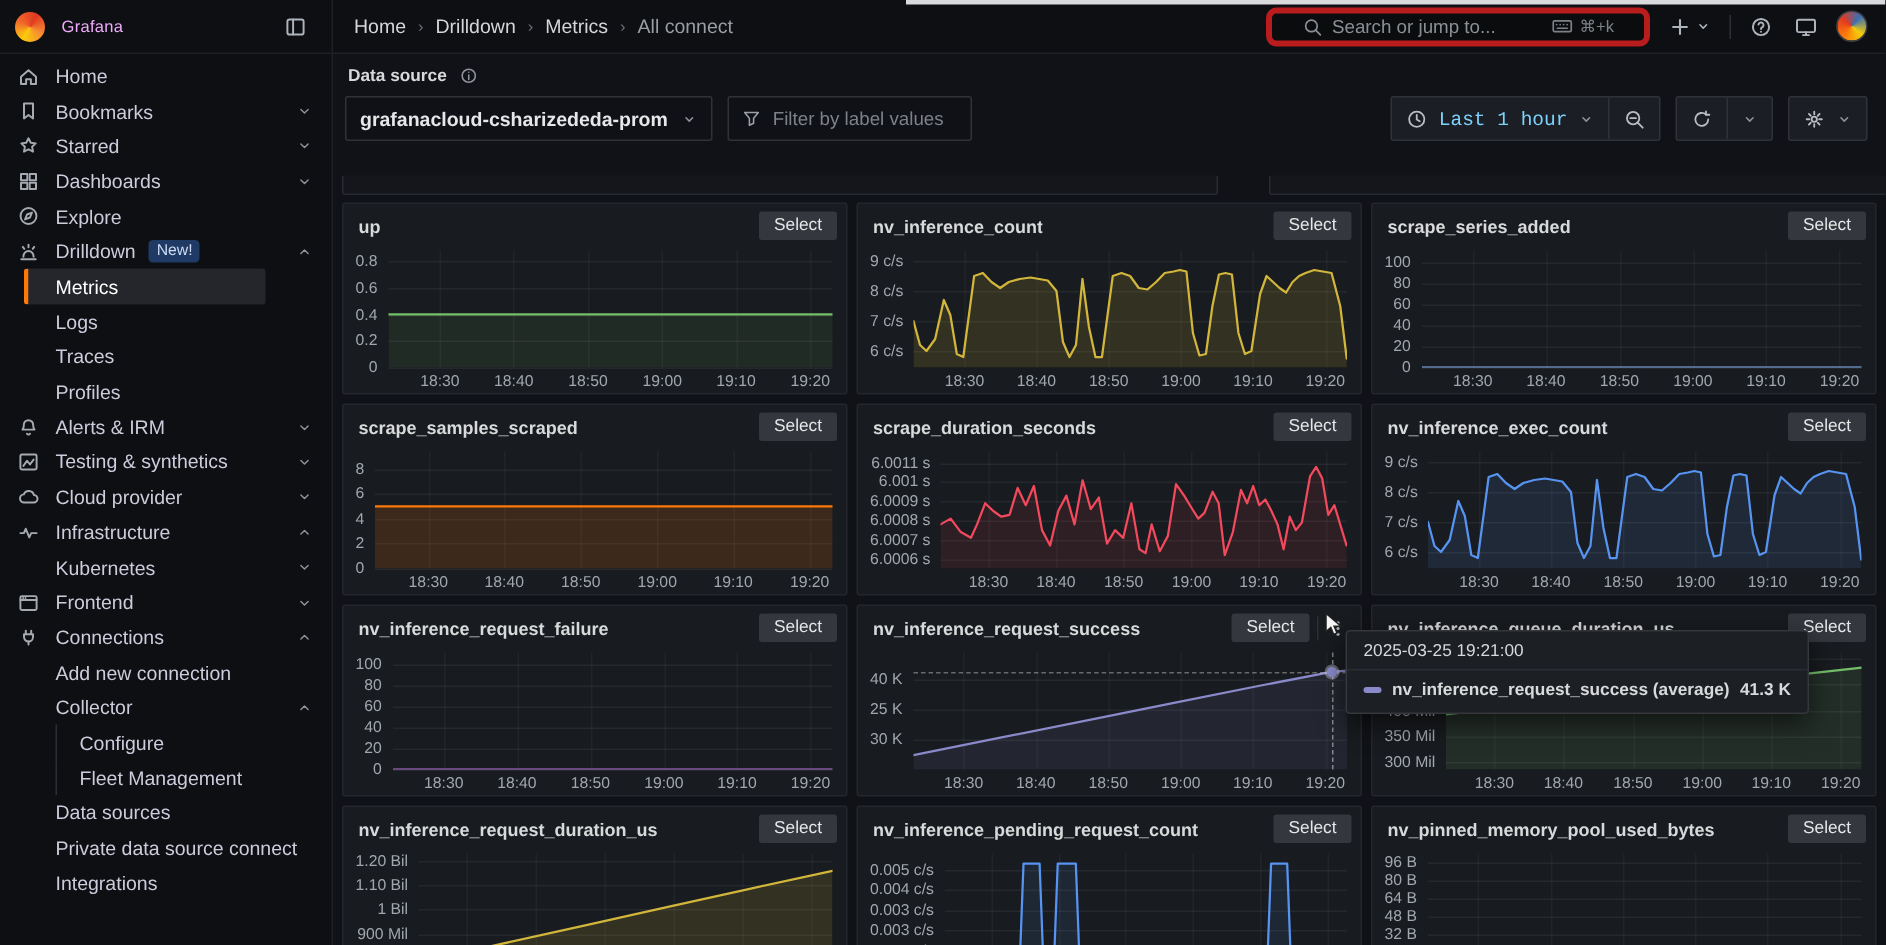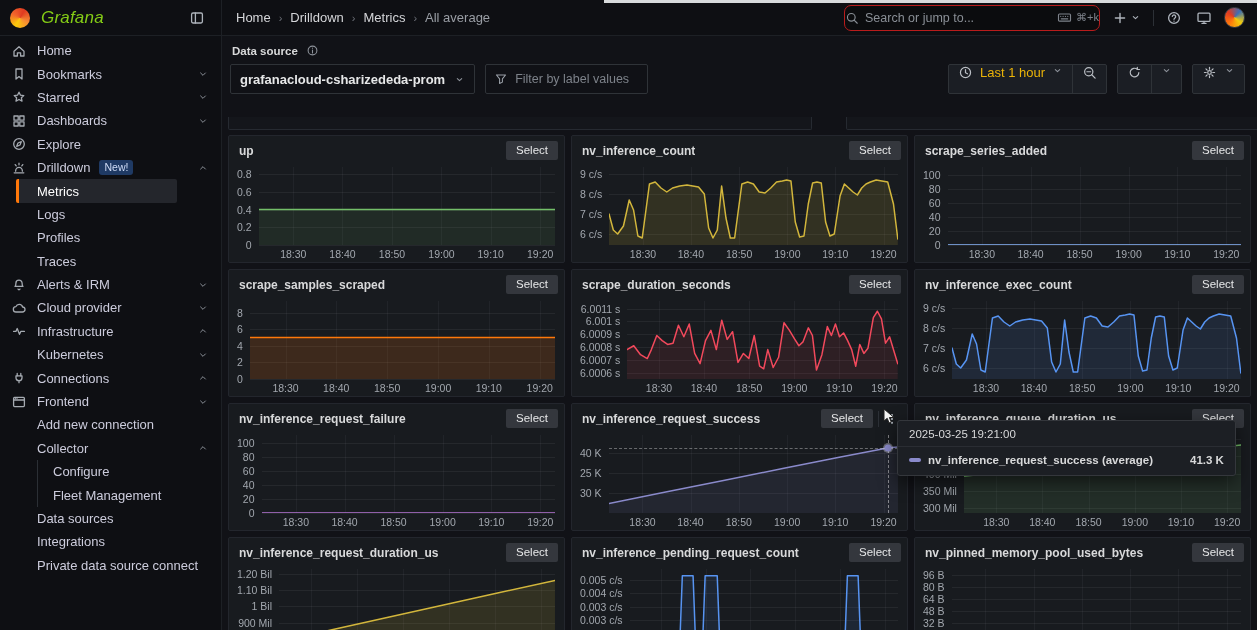--- a/index.html
+++ b/index.html
@@ -7,21 +7,21 @@
   body { position:relative; background:#111217; font-family:"Liberation Sans", sans-serif; color:#d8d9da; font-size:13px; }
   svg { display:block; }
 
   
   .window-strip { position:absolute; top:0; left:604px; right:0; height:3px; background:#d8dadc; z-index:70; }
 
   
   .sidebar { position:absolute; left:0; top:0; bottom:0; width:222px; background:#0e0f13; border-right:1px solid #1d2025; z-index:10; }
   .sidebar-header { height:36px; display:flex; align-items:center; padding:0 14px 0 10px; border-bottom:1px solid #1d2025; }
   .grafana-logo { width:20px; height:20px; border-radius:50%; background:conic-gradient(from 210deg,#fbca0a,#f2662c,#e03a21,#f78c33,#fbca0a); flex:0 0 auto; }
-  .brand { margin-left:11px; font-size:17px; color:#84cc16; letter-spacing:.2px;font-style:italic; }
+  .brand { margin-left:11px; font-size:11px; color:#f0abfc; letter-spacing:.2px; }
   .sidebar-header .icon-btn { margin-left:auto; }
   .nav { padding-top:3px; }
   .nav-item { position:relative; display:flex; align-items:center; height:23.4px; color:#ccccdc; cursor:pointer; }
   .nav-item .icon { width:16px; height:16px; margin:0 10px 0 11px; color:#a5aab1; flex:0 0 auto; }
   .nav-item .icon svg { width:16px; height:16px; }
   .nav-label { font-size:13px; white-space:nowrap; }
   .indent1 .nav-label { margin-left:37px; }
   .indent2 .nav-label { margin-left:53px;text-align:center; }
   .indent2::before { content:''; position:absolute; left:37px; top:0; bottom:0; width:1px; background:#2b2f35; }
   .nav-item.selected { background:#24262c; border-left:3px solid #ff780a; margin-left:16px; margin-right:44px; border-radius:2px; color:#ffffff; }
@@ -30,21 +30,21 @@
   .chev { position:absolute; right:12px; width:12px; height:12px; color:#8e939b; }
   .chev svg { width:12px; height:12px; }
 
   
   .topnav { position:absolute; left:222px; top:0; right:0; height:36px; background:#0e0f13; border-bottom:1px solid #1d2025; display:flex; align-items:center; padding:0 12px 0 14px; z-index:20; }
   .breadcrumb { display:flex; align-items:center; gap:8px; }
   .crumb { font-size:13px; color:#d5d6d9; font-weight:500; cursor:pointer; white-space:nowrap; }
   .crumb.current { color:#9a9ea5; font-weight:400; cursor:default; }
   .crumb-sep { color:#6e7179; font-size:11px; }
   .topnav-right { margin-left:auto; display:flex; align-items:center; gap:10px; }
-  .searchbox { width:256px; height:26px; background:#0b0c0e; border:1px solid #b91c1c; border-radius:7px; display:flex; align-items:center; padding:0 0; gap:6px; }
+  .searchbox { width:256px; height:26px; background:#0b0c0e; border:4px solid #b91c1c; border-radius:7px; display:flex; align-items:center; padding:0 20px; gap:6px; }
   .searchbox input { flex:1; background:transparent; border:none; outline:none; color:#c7c9cc; font-size:12.5px; font-family:"Liberation Sans",sans-serif; min-width:0; }
   .searchbox input::placeholder { color:#8a8f96; }
   .kbd-hint { display:flex; align-items:center; gap:4px; color:#7d828a; font-size:11px; white-space:nowrap; }
   .icon-btn { background:none; border:none; color:#aeb4bc; cursor:pointer; display:flex; align-items:center; gap:2px; padding:2px; }
   .icon-btn svg { width:16px; height:16px; }
   .icon-btn .chev-inline svg { width:11px; height:11px; }
   .vdiv { width:1px; height:16px; background:#2c3036; }
   .avatar { width:21px; height:21px; border-radius:50%; background:conic-gradient(from 40deg,#3b6fb5,#f2cc0c,#ff780a,#e03a21,#3b6fb5); border:1px solid #3a3e45; cursor:pointer; }
 
   
@@ -54,21 +54,21 @@
   .ds-label { font-size:11.5px; font-weight:700; color:#d8d9da; }
   .ds-label-row .icon-btn svg { width:13px; height:13px; }
   .toolbar-row { display:flex; align-items:center; gap:10px; }
   .dropdown { height:30px; background:#101116; border:1px solid #2f3338; border-radius:2px; display:flex; align-items:center; padding:0 9px; gap:9px; cursor:pointer; }
   .dropdown .val { font-size:13px; font-weight:700; color:#e6e7e8; white-space:nowrap; }
   .filterbox { height:30px; width:163px; background:#101116; border:1px solid #2f3338; border-radius:2px; display:flex; align-items:center; padding:0 8px; gap:7px; }
   .filterbox input { flex:1; min-width:0; background:transparent; border:none; outline:none; color:#c7c9cc; font-size:12.5px; font-family:"Liberation Sans",sans-serif; }
   .filterbox input::placeholder { color:#7d828a; }
   .toolbar-spacer { flex:1; }
   .btn-group { display:flex; align-items:stretch; height:30px; background:#1b1e24; border:1px solid #2f3338; border-radius:2px; overflow:hidden; }
-  .btn-seg { display:flex; align-items:flex-start; gap:7px; padding:0 9px; color:#eab308; background:none; border:none; cursor:pointer; font-size:13px; font-family:Liberation Sans, sans-serif; }
+  .btn-seg { display:flex; align-items:center; gap:7px; padding:0 9px; color:#7dd3fc; background:none; border:none; cursor:pointer; font-size:13px; font-family:Liberation Mono, monospace; }
   .btn-seg + .btn-seg { border-left:1px solid #2f3338; }
   .btn-seg svg { width:15px; height:15px; color:#b9bdc3; }
   .btn-seg .chev-inline svg { width:11px; height:11px; color:#8e939b; }
 
   
   .scroll { position:absolute; left:0; right:0; top:81px; bottom:0; }
   .cut-strip { position:absolute; top:0; height:13px; border:1px solid #262a31; border-top:none; border-radius:0 0 2px 2px; background:#14161b; }
   .cut-strip.a { left:6px; width:584px; }
   .cut-strip.b { left:624px; width:617px; }
   .grid { position:absolute; left:0; right:0; top:18px; padding:0 6px; display:grid; grid-template-columns:repeat(3,1fr); grid-auto-rows:128px; gap:6px; }
@@ -94,21 +94,21 @@
   .cross-v { position:absolute; top:0; bottom:0; border-left:1px dashed rgba(255,255,255,.45); }
   .cross-h { position:absolute; left:0; right:0; border-top:1px dashed rgba(255,255,255,.35); }
   .marker-dot { position:absolute; width:7px; height:7px; border-radius:50%; transform:translate(-50%,-50%); box-shadow:0 0 0 1.5px rgba(240,240,255,.35); }
 
   
   .tooltip { position:absolute; left:897px; top:420px; z-index:60; background:#1c1f24; border:1px solid #34373c; border-radius:3px; box-shadow:0 6px 18px rgba(0,0,0,.55); white-space:nowrap; }
   .tooltip-time { padding:7px 11px 6px; font-size:11.5px; color:#d8d9da; border-bottom:1px solid #2a2d33; }
   .tooltip-row { display:flex; align-items:center; padding:7px 11px 9px; gap:7px; }
   .tooltip-swatch { width:12px; height:4px; border-radius:2px; }
   .tooltip-series { font-size:11.5px; font-weight:600; color:#d8d9da; }
-  .tooltip-value { font-size:11.5px; font-weight:700; color:#d8d9da; margin-left:30px; }
+  .tooltip-value { font-size:11.5px; font-weight:700; color:#d8d9da; margin-left:0; }
   .cursor { position:absolute; left:883px; top:408px; z-index:65; }
 </style>
 </head>
 <body>
 
 <div class="window-strip"></div>
 
 <aside class="sidebar">
   <div class="sidebar-header">
     <div class="grafana-logo"></div>
@@ -198,42 +198,56 @@
           </svg>
         </span>
       </div>
       <div class="nav-item indent1 selected">
         <span class="nav-label">Metrics</span>
       </div>
       <div class="nav-item indent1">
         <span class="nav-label">Logs</span>
       </div>
       <div class="nav-item indent1">
+        <span class="nav-label">Traces</span>
+      </div>
+      <div class="nav-item indent1">
         <span class="nav-label">Profiles</span>
-      </div>
-      <div class="nav-item indent1">
-        <span class="nav-label">Traces</span>
       </div>
       <div class="nav-item indent0">
         <span class="icon">
           <svg viewBox="0 0 16 16" fill="none" stroke="currentColor" stroke-width="1.3" stroke-linecap="round" stroke-linejoin="round">
             <path d="M8 3.1a3.1 3.1 0 0 1 3.1 3.1c0 2.5.9 3.2.9 3.2H4s.9-.7.9-3.2A3.1 3.1 0 0 1 8 3.1z"></path>
             <path d="M7 12.1a1.1 1.1 0 0 0 2 0"></path>
           </svg>
         </span>
         <span class="nav-label">Alerts &amp; IRM</span>
         <span class="chev">
           <svg viewBox="0 0 16 16" fill="none" stroke="currentColor" stroke-width="1.3" stroke-linecap="round" stroke-linejoin="round">
             <path d="M4.8 6.6 8 9.8l3.2-3.2"></path>
           </svg>
         </span>
       </div>
       <div class="nav-item indent0">
         <span class="icon">
           <svg viewBox="0 0 16 16" fill="none" stroke="currentColor" stroke-width="1.3" stroke-linecap="round" stroke-linejoin="round">
+            <rect x="2.6" y="3" width="10.8" height="10" rx="1"></rect>
+            <path d="M4.6 10.6 7 7.2l2 2.4 2.4-3.2"></path>
+          </svg>
+        </span>
+        <span class="nav-label">Testing &amp; synthetics</span>
+        <span class="chev">
+          <svg viewBox="0 0 16 16" fill="none" stroke="currentColor" stroke-width="1.3" stroke-linecap="round" stroke-linejoin="round">
+            <path d="M4.8 6.6 8 9.8l3.2-3.2"></path>
+          </svg>
+        </span>
+      </div>
+      <div class="nav-item indent0">
+        <span class="icon">
+          <svg viewBox="0 0 16 16" fill="none" stroke="currentColor" stroke-width="1.3" stroke-linecap="round" stroke-linejoin="round">
             <path d="M5.2 12a2.7 2.7 0 0 1-.3-5.4A3.5 3.5 0 0 1 11.6 7a2.5 2.5 0 0 1-.2 5z"></path>
           </svg>
         </span>
         <span class="nav-label">Cloud provider</span>
         <span class="chev">
           <svg viewBox="0 0 16 16" fill="none" stroke="currentColor" stroke-width="1.3" stroke-linecap="round" stroke-linejoin="round">
             <path d="M4.8 6.6 8 9.8l3.2-3.2"></path>
           </svg>
         </span>
       </div>
@@ -245,20 +259,35 @@
         </span>
         <span class="nav-label">Infrastructure</span>
         <span class="chev">
           <svg viewBox="0 0 16 16" fill="none" stroke="currentColor" stroke-width="1.3" stroke-linecap="round" stroke-linejoin="round">
             <path d="M4.8 9.4 8 6.2l3.2 3.2"></path>
           </svg>
         </span>
       </div>
       <div class="nav-item indent1">
         <span class="nav-label">Kubernetes</span>
+        <span class="chev">
+          <svg viewBox="0 0 16 16" fill="none" stroke="currentColor" stroke-width="1.3" stroke-linecap="round" stroke-linejoin="round">
+            <path d="M4.8 6.6 8 9.8l3.2-3.2"></path>
+          </svg>
+        </span>
+      </div>
+      <div class="nav-item indent0">
+        <span class="icon">
+          <svg viewBox="0 0 16 16" fill="none" stroke="currentColor" stroke-width="1.3" stroke-linecap="round" stroke-linejoin="round">
+            <rect x="2.6" y="3.4" width="10.8" height="9.2" rx="1"></rect>
+            <path d="M2.6 6h10.8"></path>
+            <path d="M4.4 4.7h.01M6 4.7h.01"></path>
+          </svg>
+        </span>
+        <span class="nav-label">Frontend</span>
         <span class="chev">
           <svg viewBox="0 0 16 16" fill="none" stroke="currentColor" stroke-width="1.3" stroke-linecap="round" stroke-linejoin="round">
             <path d="M4.8 6.6 8 9.8l3.2-3.2"></path>
           </svg>
         </span>
       </div>
       <div class="nav-item indent0">
         <span class="icon">
           <svg viewBox="0 0 16 16" fill="none" stroke="currentColor" stroke-width="1.3" stroke-linecap="round" stroke-linejoin="round">
             <path d="M6.2 3.4v2.4M9.8 3.4v2.4"></path>
@@ -266,35 +295,20 @@
             <path d="M8 10.7v2"></path>
           </svg>
         </span>
         <span class="nav-label">Connections</span>
         <span class="chev">
           <svg viewBox="0 0 16 16" fill="none" stroke="currentColor" stroke-width="1.3" stroke-linecap="round" stroke-linejoin="round">
             <path d="M4.8 9.4 8 6.2l3.2 3.2"></path>
           </svg>
         </span>
       </div>
-      <div class="nav-item indent0">
-        <span class="icon">
-          <svg viewBox="0 0 16 16" fill="none" stroke="currentColor" stroke-width="1.3" stroke-linecap="round" stroke-linejoin="round">
-            <rect x="2.6" y="3.4" width="10.8" height="9.2" rx="1"></rect>
-            <path d="M2.6 6h10.8"></path>
-            <path d="M4.4 4.7h.01M6 4.7h.01"></path>
-          </svg>
-        </span>
-        <span class="nav-label">Frontend</span>
-        <span class="chev">
-          <svg viewBox="0 0 16 16" fill="none" stroke="currentColor" stroke-width="1.3" stroke-linecap="round" stroke-linejoin="round">
-            <path d="M4.8 6.6 8 9.8l3.2-3.2"></path>
-          </svg>
-        </span>
-      </div>
       <div class="nav-item indent1">
         <span class="nav-label">Add new connection</span>
       </div>
       <div class="nav-item indent1">
         <span class="nav-label">Collector</span>
         <span class="chev">
           <svg viewBox="0 0 16 16" fill="none" stroke="currentColor" stroke-width="1.3" stroke-linecap="round" stroke-linejoin="round">
             <path d="M4.8 9.4 8 6.2l3.2 3.2"></path>
           </svg>
         </span>
@@ -302,37 +316,37 @@
       <div class="nav-item indent2">
         <span class="nav-label">Configure</span>
       </div>
       <div class="nav-item indent2">
         <span class="nav-label">Fleet Management</span>
       </div>
       <div class="nav-item indent1">
         <span class="nav-label">Data sources</span>
       </div>
       <div class="nav-item indent1">
+        <span class="nav-label">Private data source connect</span>
+      </div>
+      <div class="nav-item indent1">
         <span class="nav-label">Integrations</span>
-      </div>
-      <div class="nav-item indent1">
-        <span class="nav-label">Private data source connect</span>
       </div>
     </nav>
 </aside>
 
 <header class="topnav">
   <div class="breadcrumb">
     <span class="crumb">Home</span>
     <span class="crumb-sep">›</span>
     <span class="crumb">Drilldown</span>
     <span class="crumb-sep">›</span>
     <span class="crumb">Metrics</span>
     <span class="crumb-sep">›</span>
-    <span class="crumb current">All average</span>
+    <span class="crumb current">All connect</span>
   </div>
   <div class="topnav-right">
     <div class="searchbox">
       <span style="color:#8a8f96">
           <svg width="14" height="14" viewBox="0 0 16 16" fill="none" stroke="currentColor" stroke-width="1.3" stroke-linecap="round">
             <circle cx="7.2" cy="7.2" r="4.4"></circle>
             <path d="M10.4 10.4 14 14"></path>
           </svg>
         </span>
       <input type="text" placeholder="Search or jump to..." style="">

